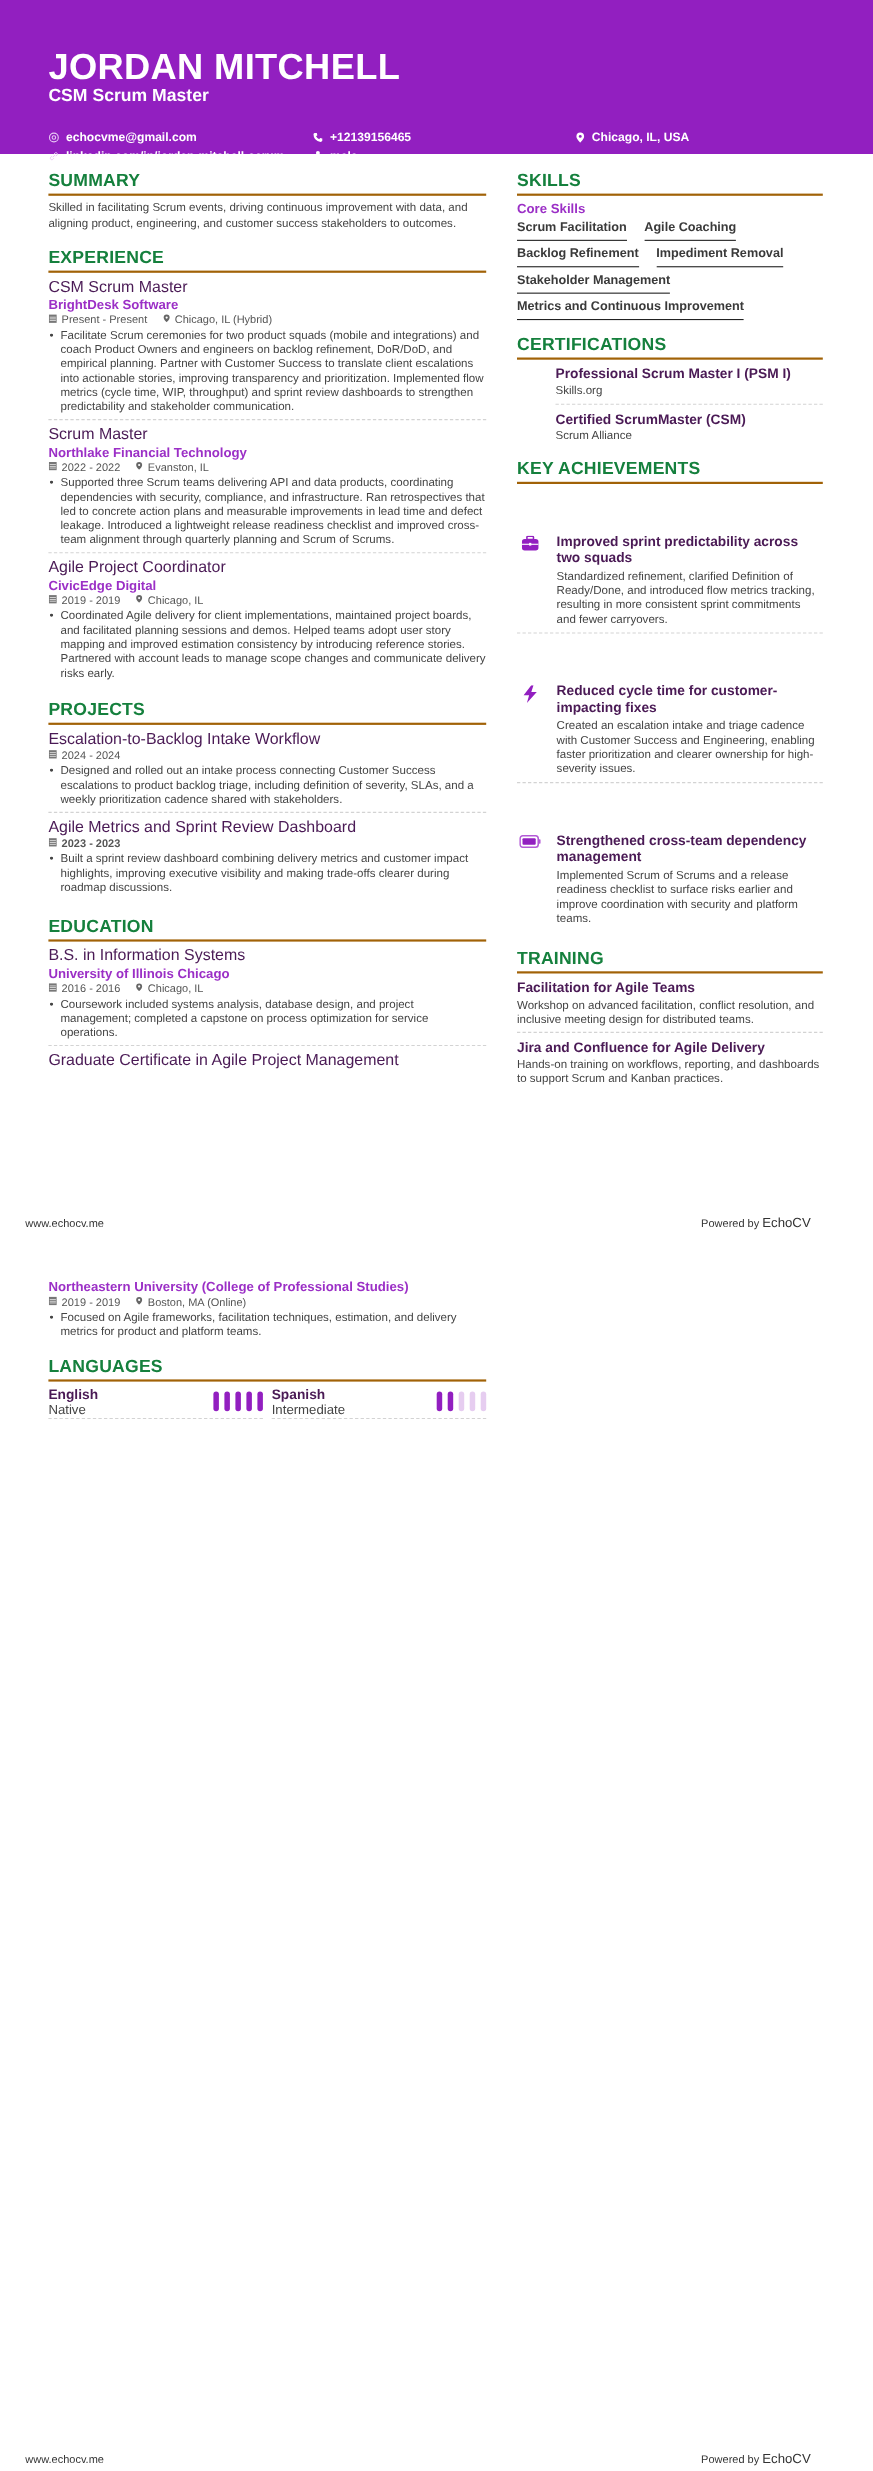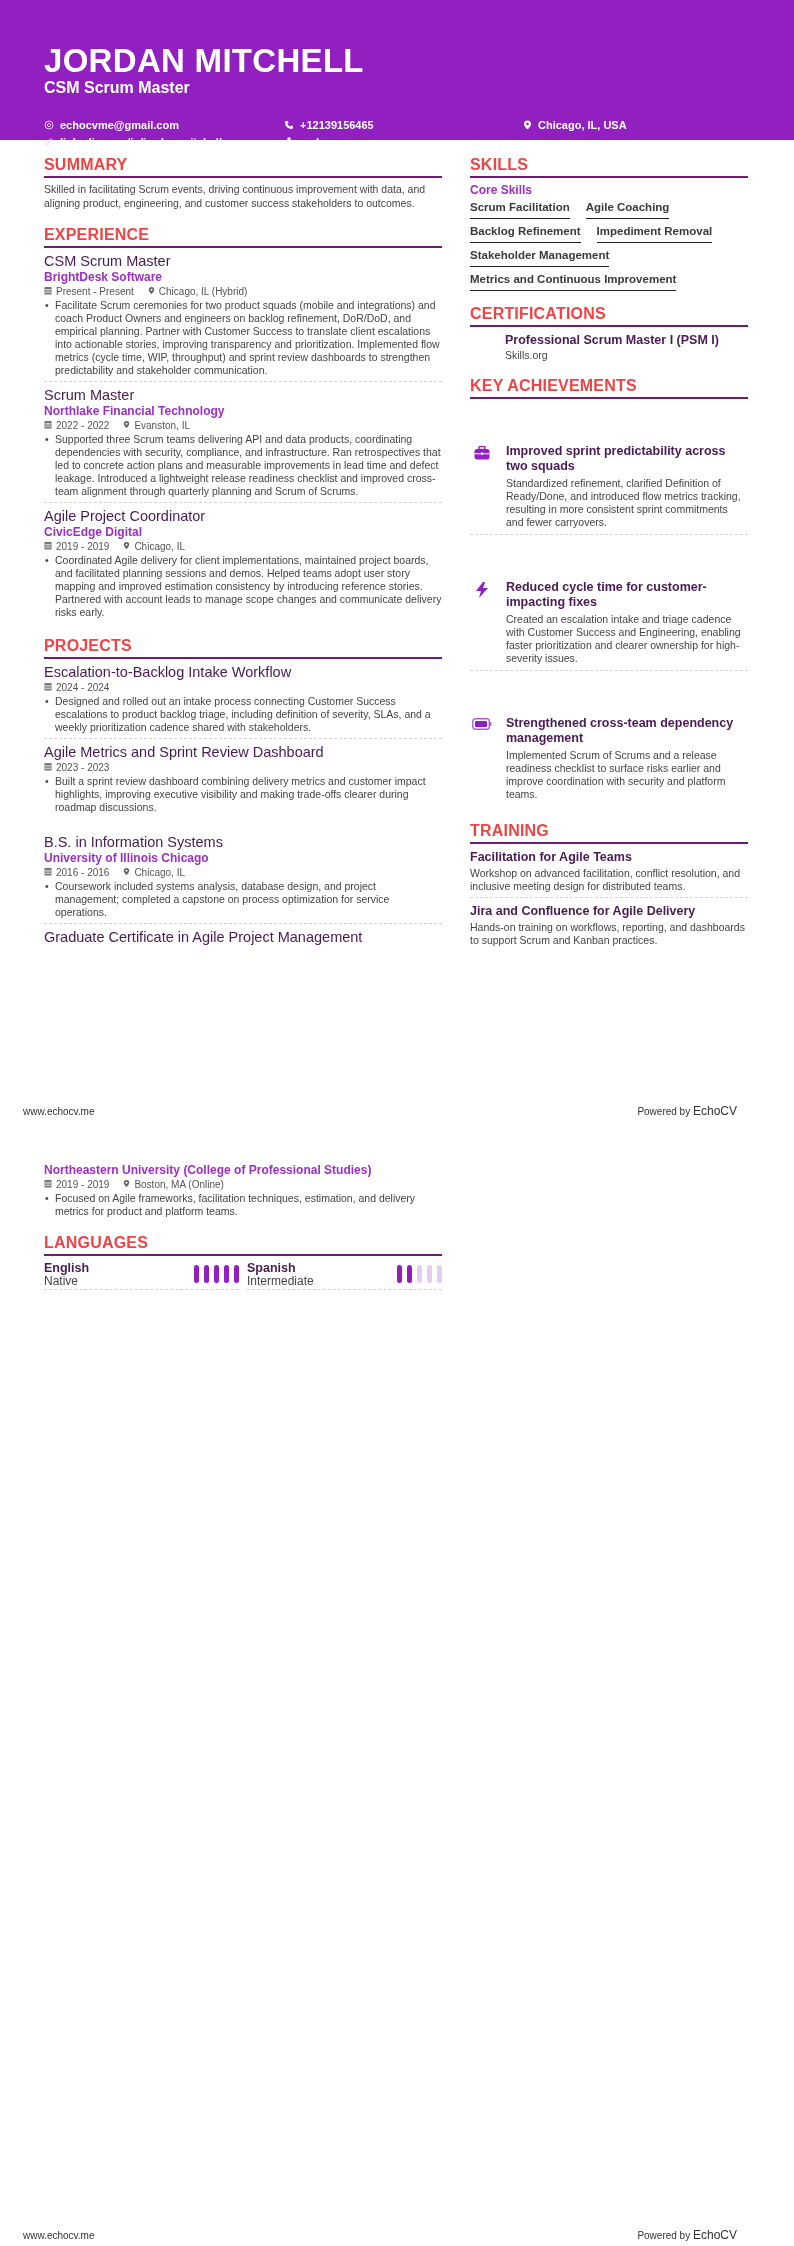--- a/index.html
+++ b/index.html
@@ -10,21 +10,21 @@
   .name { font-size: 33px; font-weight: bold; letter-spacing: 0.3px; line-height: 34px; }
   .title { font-size: 16px; font-weight: bold; line-height: 18px; margin-top: 1px; }
   .contacts { display: grid; grid-template-columns: 240px 238px 200px; row-gap: 4px; margin-top: 21px; font-size: 11px; font-weight: bold; }
   .contact { display: flex; align-items: center; gap: 6px; height: 13px; }
   .contact .ic { width: 10px; height: 10px; display: inline-flex; align-items: center; justify-content: center; }
 
   .page { position: absolute; left: 44px; top: 156px; width: 708px; display: flex; gap: 28px; }
   .col-left { width: 398px; }
   .col-right { width: 278px; }
 
-  .section-title { font-size: 16px; font-weight: bold; color: #ef4444; line-height: 18px; padding-bottom: 2px; border-bottom: 2px solid #701a75; margin-bottom: 5px; letter-spacing: 0.2px; }
+  .section-title { font-size: 16px; font-weight: bold; color: #15803d; line-height: 18px; padding-bottom: 2px; border-bottom: 2px solid #a16207; margin-bottom: 5px; letter-spacing: 0.2px; }
   .section { margin-bottom: 16px; }
 
   .summary p { font-size: 10.5px; line-height: 13.5px; color: #444; }
 
   .entry { padding-bottom: 4px; margin-bottom: 5px; border-bottom: 1px dashed #d3d3d3; }
   .entry:last-child { border-bottom: none; }
   .entry-title { font-size: 14.5px; color: #4a1a55; line-height: 17px; }
   .entry-org { font-size: 12px; font-weight: bold; color: #9b2fc6; line-height: 15px; }
   .meta { font-size: 10px; color: #555; display: flex; gap: 14px; line-height: 13px; align-items: flex-end; }
   .meta span { display: inline-flex; align-items: center; gap: 4px; }
@@ -229,30 +229,31 @@
       <div class="entry">
         <div class="entry-title">Agile Metrics and Sprint Review Dashboard</div>
         <div class="meta">
           <span>
               <i><svg width="8" height="9" viewBox="0 0 8 9">
                   <rect x="0.5" y="1" width="7" height="7.5" fill="#777"></rect>
                   <rect x="1.2" y="3" width="5.6" height="0.6" fill="#fff"></rect>
                   <rect x="1.2" y="4.6" width="5.6" height="0.6" fill="#fff"></rect>
                   <rect x="1.2" y="6.2" width="5.6" height="0.6" fill="#fff"></rect>
                 </svg></i>
-              <b style="font-weight:normal">2023 - 2023</b>
+              <b style="font-weight:bold">2023 - 2023</b>
             </span>
         </div>
         <ul class="bullets">
           <li>Built a sprint review dashboard combining delivery metrics and customer impact highlights, improving executive visibility and making trade-offs clearer during roadmap discussions.</li>
         </ul>
       </div>
     </div>
 
     <div class="section">
+      <div class="section-title">EDUCATION</div>
       <div class="entry">
         <div class="entry-title">B.S. in Information Systems</div>
         <div class="entry-org">University of Illinois Chicago</div>
         <div class="meta">
           <span>
               <i><svg width="8" height="9" viewBox="0 0 8 9">
                   <rect x="0.5" y="1" width="7" height="7.5" fill="#777"></rect>
                   <rect x="1.2" y="3" width="5.6" height="0.6" fill="#fff"></rect>
                   <rect x="1.2" y="4.6" width="5.6" height="0.6" fill="#fff"></rect>
                   <rect x="1.2" y="6.2" width="5.6" height="0.6" fill="#fff"></rect>
@@ -289,20 +290,24 @@
         <span class="skill">Stakeholder Management</span>
         <span class="skill">Metrics and Continuous Improvement</span>
       </div>
     </div>
 
     <div class="section" style="margin-bottom:10px">
       <div class="section-title">CERTIFICATIONS</div>
       <div class="cert">
         <div class="cert-name">Professional Scrum Master I (PSM I)</div>
         <div class="cert-issuer">Skills.org</div>
+      </div>
+      <div class="cert">
+        <div class="cert-name">Certified ScrumMaster (CSM)</div>
+        <div class="cert-issuer">Scrum Alliance</div>
       </div>
     </div>
 
     <div class="section">
       <div class="section-title">KEY ACHIEVEMENTS</div>
       <div class="ach">
         <div class="ach-ic">
             <svg width="16" height="14" viewBox="0 0 16 14">
               <rect x="5" y="0.5" width="6" height="3" rx="1" fill="none" stroke="#921fc0" stroke-width="1.4"></rect>
               <rect x="0.5" y="3" width="15" height="10.5" rx="2.5" fill="#921fc0"></rect>

